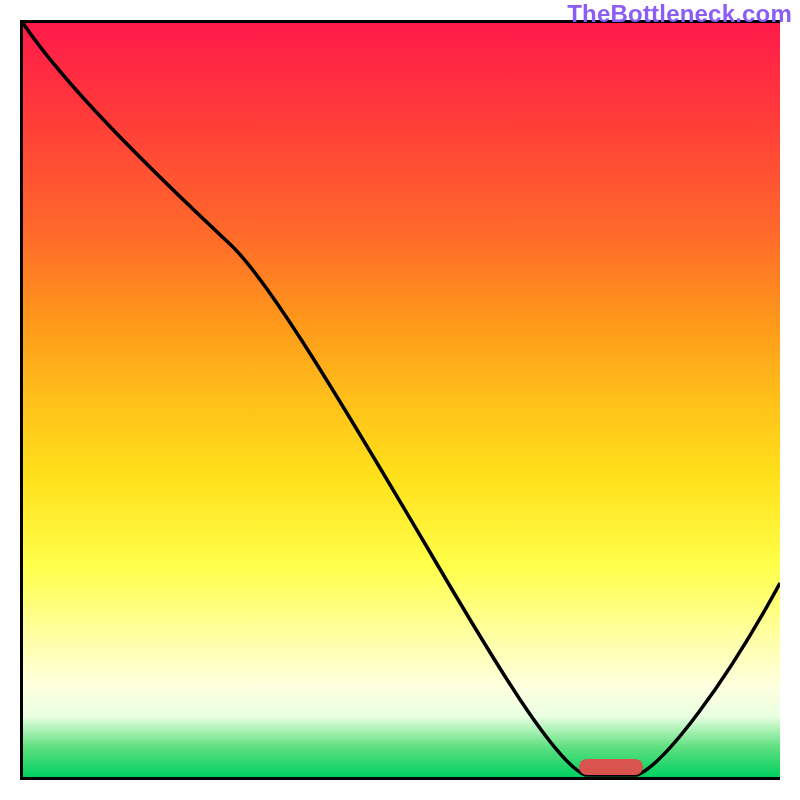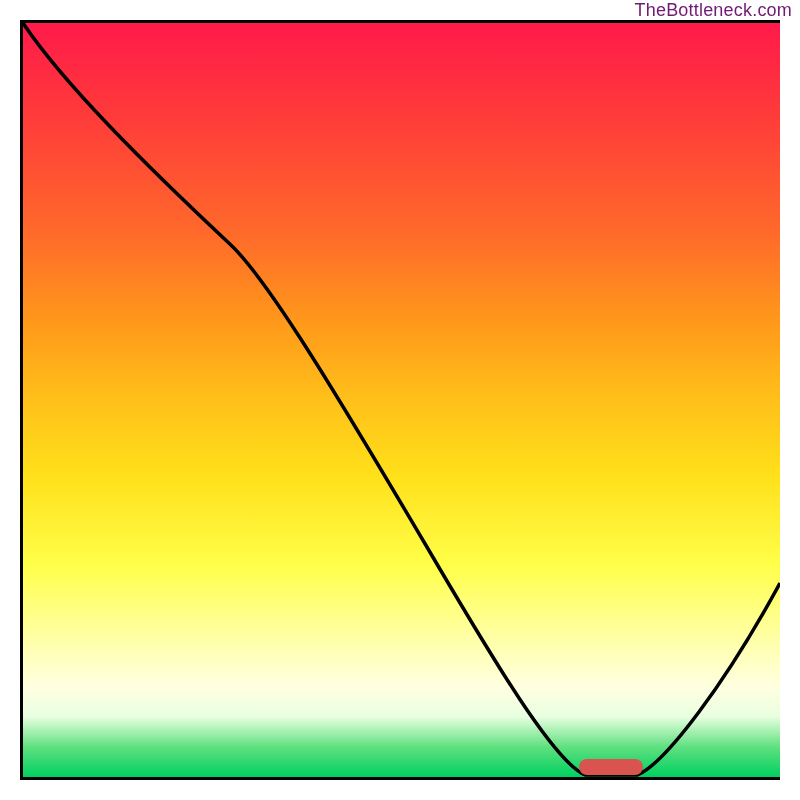--- a/index.html
+++ b/index.html
@@ -53,23 +53,23 @@
     position: absolute;
     background: #d9534f;
     border-radius: 8px;
     width: 64px;
     height: 16px;
   }
   .watermark {
     position: absolute;
     top: 0px;
     right: 8px;
-    color: #701a75;
-    font-size: 18px;
-    font-weight: 400;
+    color: #8b5cf6;
+    font-size: 24px;
+    font-weight: 700;
     letter-spacing: 0.2px;
   }
 </style>
 </head>
 <body>
 
 <div class="chart-container">
   <div class="plot-area">
     <svg class="curve-svg" viewBox="0 0 754 754" preserveAspectRatio="none">
       <path d="M 0 0

